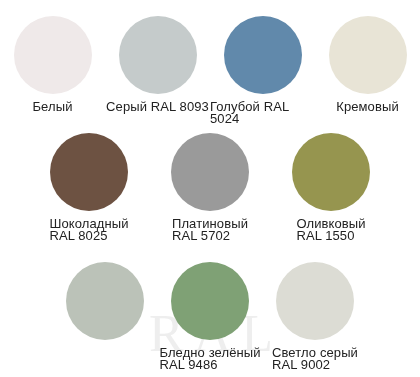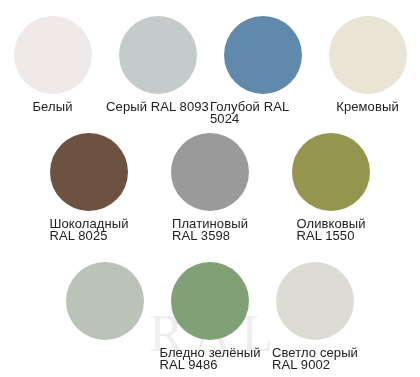--- a/index.html
+++ b/index.html
@@ -96,21 +96,21 @@
 
     <div class="row row-2">
       <div class="swatch-cell">
         <div class="swatch" style="background: rgb(109, 82, 66);"></div>
         <div class="swatch-label">Шоколадный
 RAL 8025</div>
       </div>
       <div class="swatch-cell">
         <div class="swatch" style="background: rgb(154, 154, 154);"></div>
         <div class="swatch-label">Платиновый
-RAL 3598</div>
+RAL 5702</div>
       </div>
       <div class="swatch-cell">
         <div class="swatch" style="background: rgb(150, 149, 79);"></div>
         <div class="swatch-label">Оливковый
 RAL 1550</div>
       </div>
     </div>
 
     <div class="row row-3">
       <div class="swatch-cell">

